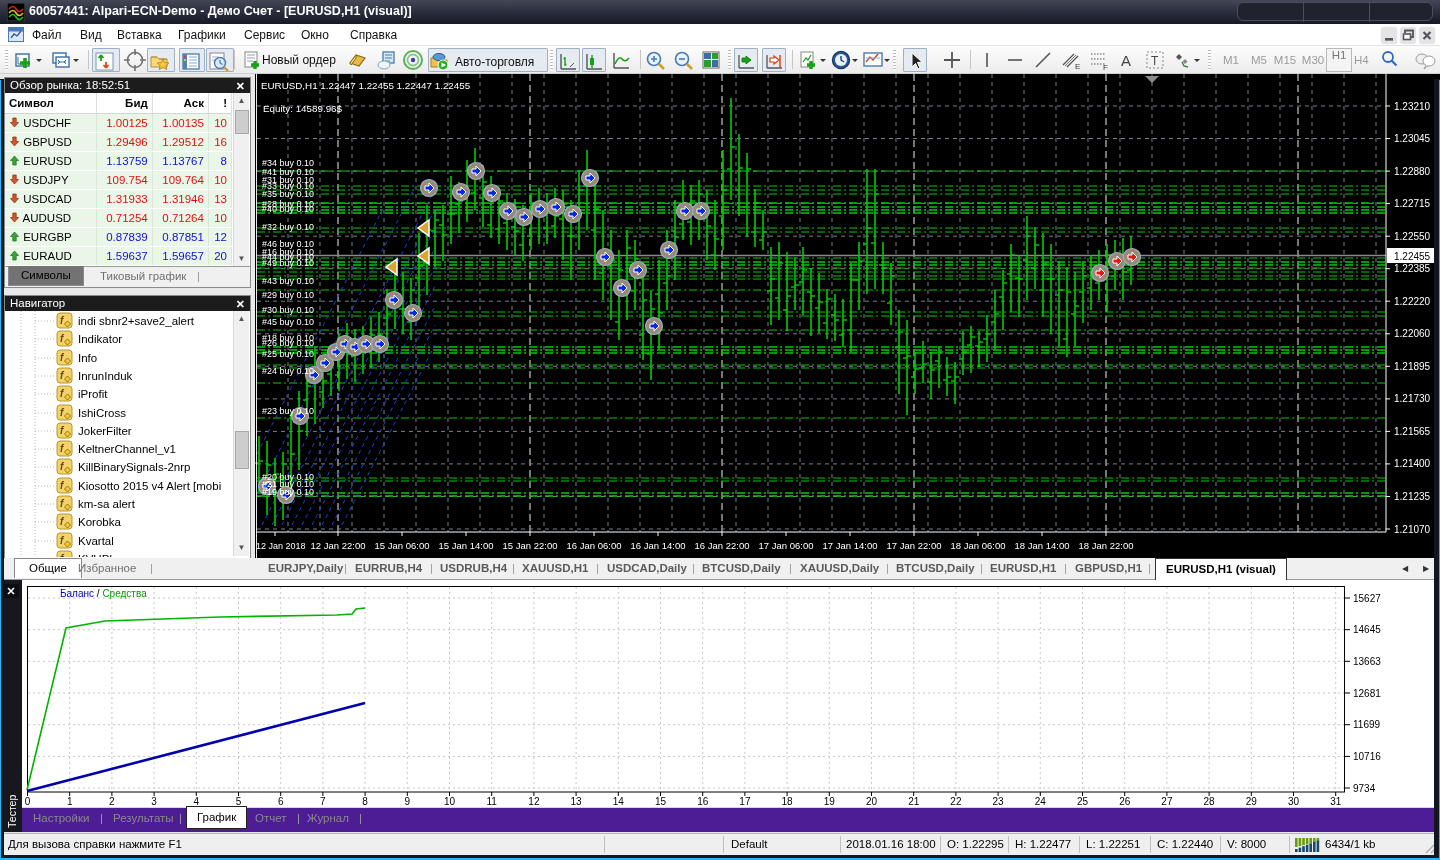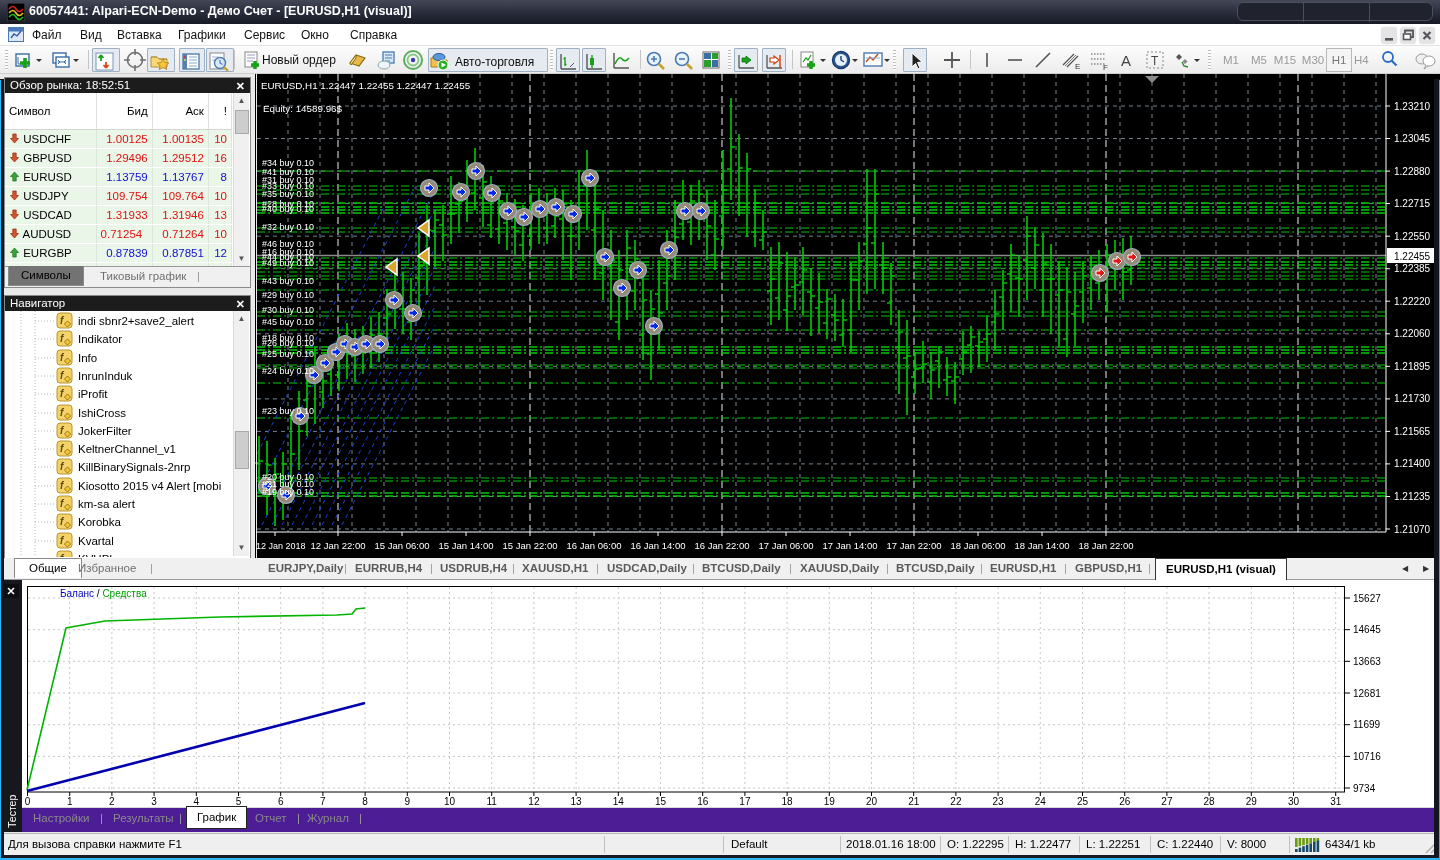--- a/index.html
+++ b/index.html
@@ -11,21 +11,21 @@
 .toolbar { left:0; top:46px; width:1440px; height:28px; background:linear-gradient(#fdfdfd,#ececec); border-bottom:1px solid #cfcfcf; }
 .grip { position:absolute; top:4px; width:3px; height:20px; background:repeating-linear-gradient(#bbb 0 1px, #fff 1px 3px); }
 .tbtn { position:absolute; top:2px; height:24px; }
 .pressed { background:#e6ebf1; border:1px solid #9db0c4; border-radius:1px; }
 .tsep { position:absolute; top:4px; width:1px; height:19px; background:#c5c5c5; }
 .panel-title { background:#1c1c1c; color:#fff; font-size:11.5px; height:15px; line-height:14px; padding-left:5px; position:relative; }
 .panel-title .x { position:absolute; right:5px; top:1px; color:#fff; font-size:11px; font-weight:bold; }
 .mw { left:4px; top:77px; width:247px; height:211px; background:#fff; border:1px solid #8a8a8a; }
 .nav { left:4px; top:295px; width:247px; height:282px; background:#fff; border:1px solid #8a8a8a; }
 table.mwt { border-collapse:collapse; width:227px; font-size:11.5px; }
-table.mwt th { font-weight:normal; text-align:left; border-right:1px solid #e0e0e0; border-bottom:1px solid #d5d5d5; height:36px; padding:0 4px; background:#fff; }
+table.mwt th { font-weight:bold; text-align:left; border-right:1px solid #e0e0e0; border-bottom:1px solid #d5d5d5; height:20px; padding:0 4px; background:#fff; }
 table.mwt td { border-right:1px solid #d9e6d9; border-bottom:1px solid #ffffff; height:19px; padding:0 4px; background:#eaf6e8; white-space:nowrap; }
 .red { color:#e01010; } .blue { color:#1010d0; }
 .tabsrow { left:0px; top:558px; width:1440px; height:22px; background:#f0f0f0; border-bottom:1px solid #9a9a9a; }
 .tab { position:absolute; font-size:11.5px; color:#5a5a5a; top:4px; white-space:nowrap;font-weight:bold; }
 .tab.active { background:#fff; border:1px solid #333; border-bottom:1px solid #fff; color:#000; top:0px; padding:4px 10px 5px 10px; }
 .tabsep { position:absolute; top:4px; color:#9a9a9a; font-size:11px; }
 .statusbar { left:0; top:833px; width:1440px; height:22px; background:#efefef; border-top:1px solid #b5b5b5; font-size:11.5px; color:#000; }
 .scell { position:absolute; top:4px; white-space:nowrap; }
 .ssep { position:absolute; top:2px; width:1px; height:17px; background:#c0c0c0; }
 .borderL { left:0; top:79px; width:4px; height:776px; background:#13161f; }
@@ -267,21 +267,21 @@
 <div class="tbtn" style="left:1246px;width:26px">
       <div style="font-size:11.5px;color:#9a9a9a;margin-top:6px;text-align:center">M5</div>
     </div>
 <div class="tbtn" style="left:1272px;width:26px">
       <div style="font-size:11.5px;color:#9a9a9a;margin-top:6px;text-align:center">M15</div>
     </div>
 <div class="tbtn" style="left:1300px;width:26px">
       <div style="font-size:11.5px;color:#9a9a9a;margin-top:6px;text-align:center">M30</div>
     </div>
 <div class="tbtn" style="left:1326px;width:26px;background:#f4f4f4;border:1px solid #b8b8b8">
-      <div style="font-size:11.5px;color:#777;margin-top:5px;text-align:center">H1</div>
+      <div style="font-size:11.5px;color:#777;text-align:center">H1</div>
     </div>
 <div class="tbtn" style="left:1354px;width:18px">
       <div style="font-size:11.5px;color:#9a9a9a;margin-top:6px">H4</div>
     </div>
 <div class="tbtn" style="left:1380px;width:20px"><svg width="20" height="24" style="margin-top:1px">
         <circle cx="8" cy="8" r="5" fill="none" stroke="#2a6ac8" stroke-width="1.8"></circle>
         <path d="M11.5 11.5 l5 5" stroke="#2a6ac8" stroke-width="2.2"></path>
       </svg></div>
 <div class="tbtn" style="left:1414px;width:24px"><svg width="24" height="24" style="margin-top:1px">
         <ellipse cx="8" cy="10" rx="6" ry="5" fill="#f0f0f0" stroke="#999"></ellipse>
@@ -336,21 +336,21 @@
               <path d="M5.5 10 L1.5 5.5 L3.8 5.5 L3.8 1 L7.2 1 L7.2 5.5 L9.5 5.5 Z" fill="#d8522a" stroke="#8a2a10" stroke-width="0.7"></path>
             </svg> USDCAD</td>
           <td class="red" style="text-align:right">1.31933</td>
           <td class="red" style="text-align:right">1.31946</td>
           <td class="red" style="text-align:right">13</td>
         </tr>
 <tr>
           <td><svg width="11" height="11" style="vertical-align:-1px">
               <path d="M5.5 10 L1.5 5.5 L3.8 5.5 L3.8 1 L7.2 1 L7.2 5.5 L9.5 5.5 Z" fill="#d8522a" stroke="#8a2a10" stroke-width="0.7"></path>
             </svg> AUDUSD</td>
-          <td class="red" style="text-align:left">0.71254</td>
+          <td class="red" style="text-align:right">0.71254</td>
           <td class="red" style="text-align:right">0.71264</td>
           <td class="red" style="text-align:right">10</td>
         </tr>
 <tr>
           <td><svg width="11" height="11" style="vertical-align:-1px">
               <path d="M5.5 1 L9.5 5.5 L7.2 5.5 L7.2 10 L3.8 10 L3.8 5.5 L1.5 5.5 Z" fill="#35a735" stroke="#1a6a1a" stroke-width="0.7"></path>
             </svg> EURGBP</td>
           <td class="blue" style="text-align:right">0.87839</td>
           <td class="blue" style="text-align:right">0.87851</td>
           <td class="blue" style="text-align:right">12</td>

